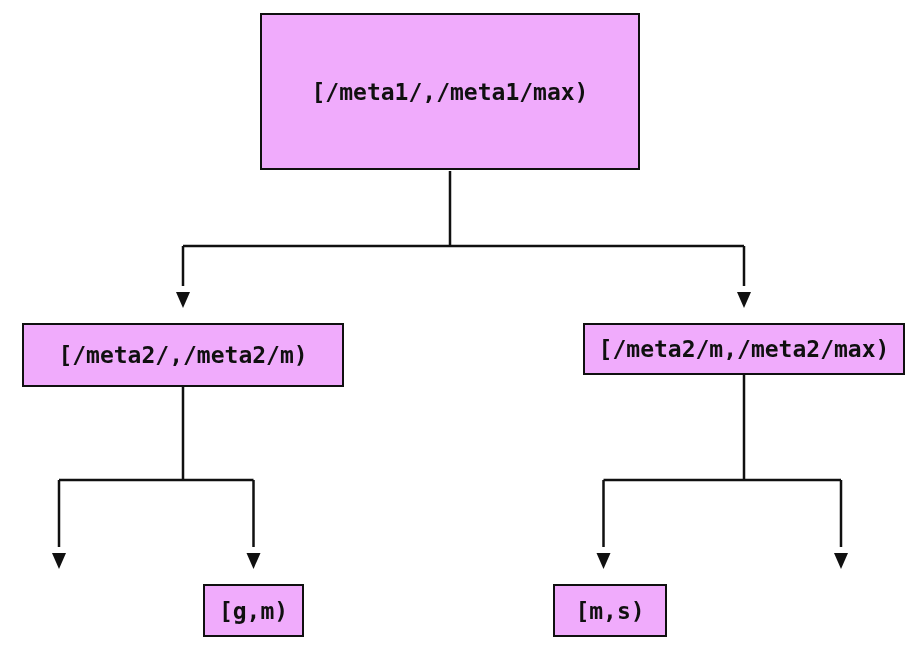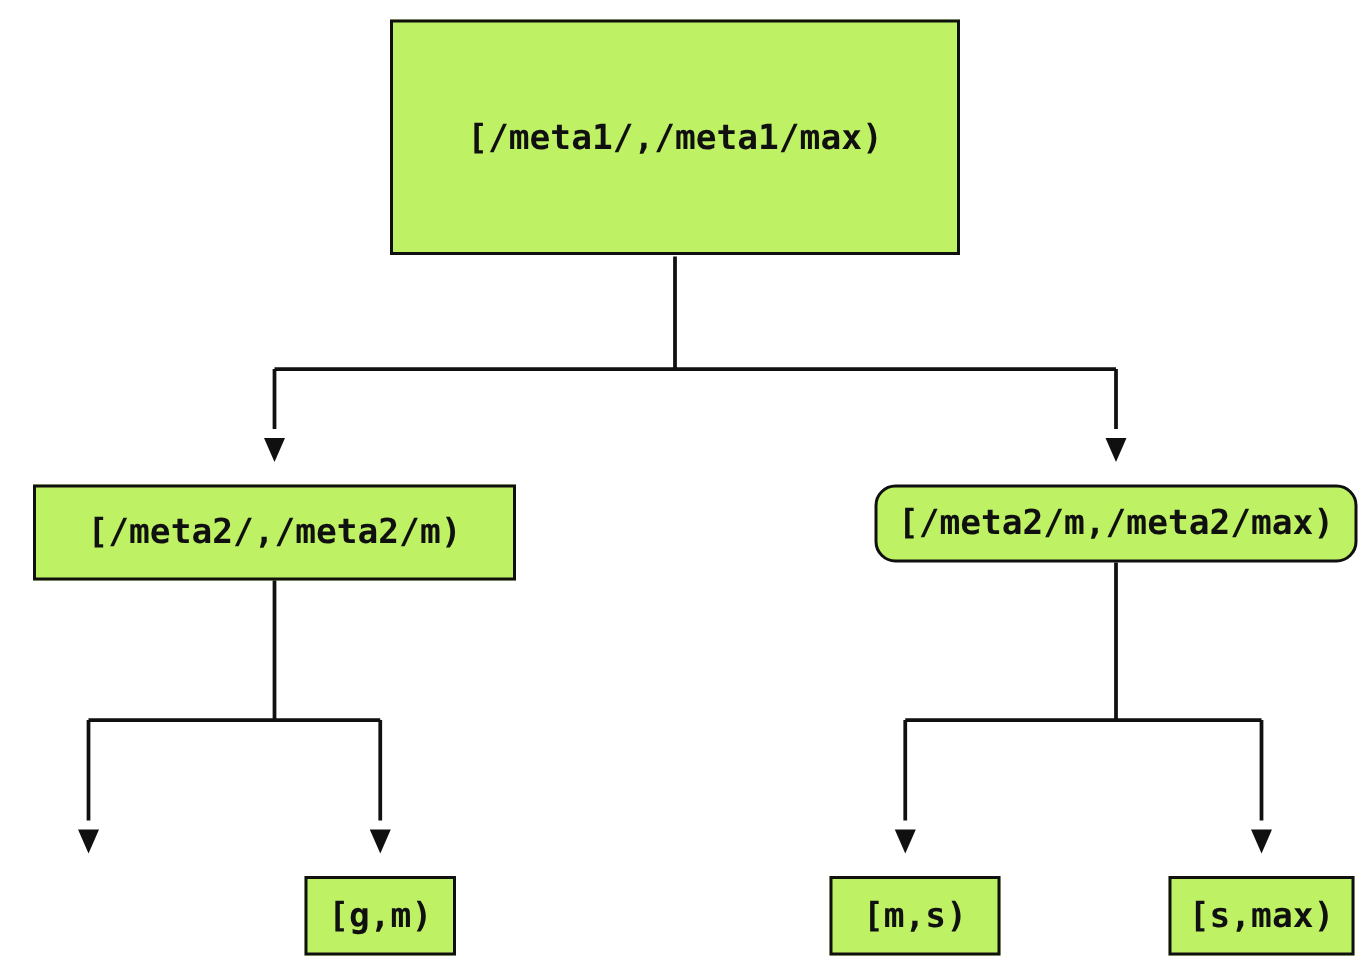--- a/index.html
+++ b/index.html
@@ -7,34 +7,34 @@
     position: relative;
     width: 912px;
     height: 652px;
     background: #ffffff;
     overflow: hidden;
   }
   .node {
     position: absolute;
     box-sizing: border-box;
     border: 2.5px solid #101010;
-    background: #bef264;
+    background: #f0abfc;
     color: #101010;
     display: flex;
     align-items: center;
     justify-content: center;
     font-family: "DejaVu Sans Mono", monospace;
     font-weight: bold;
     font-size: 23px;
     letter-spacing: 0px;
     white-space: nowrap;
   }
   .node-root  { left: 260px; top: 13px;  width: 380px; height: 157px; }
   .node-l2a   { left: 22px;  top: 323px; width: 322px; height: 64px; }
-  .node-l2b   { left: 583px; top: 323px; width: 322px; height: 52px; border-radius: 14px; }
+  .node-l2b   { left: 583px; top: 323px; width: 322px; height: 52px; }
   .node-l3a   { left: 8px;   top: 584px; width: 102px; height: 53px; }
   .node-l3b   { left: 203px; top: 584px; width: 101px; height: 53px; }
   .node-l3c   { left: 553px; top: 584px; width: 114px; height: 53px; }
   .node-l3d   { left: 779px; top: 584px; width: 124px; height: 53px; }
   .connectors {
     position: absolute;
     left: 0; top: 0;
     width: 912px; height: 652px;
     pointer-events: none;
   }
@@ -63,15 +63,14 @@
 
   <div class="node node-l2a">[/meta2/,/meta2/m)</div>
 
   <div class="node node-l2b">[/meta2/m,/meta2/max)</div>
 
 
   <div class="node node-l3b">[g,m)</div>
 
   <div class="node node-l3c">[m,s)</div>
 
-  <div class="node node-l3d">[s,max)</div>
 
 </div>
 
 </body></html>

